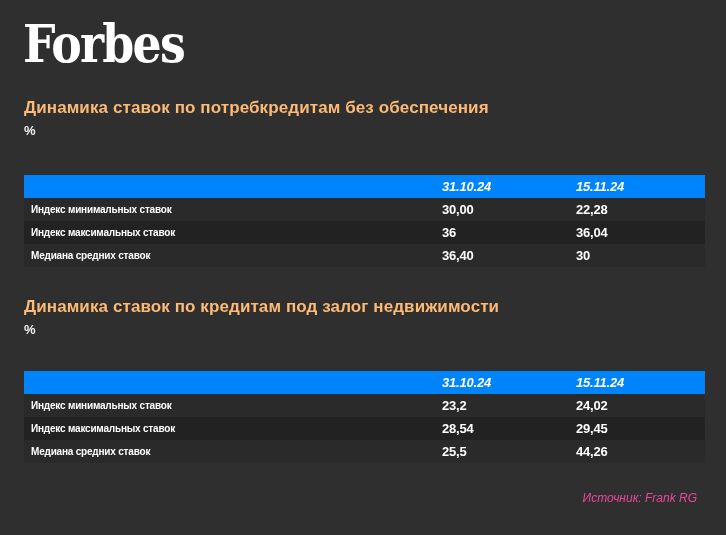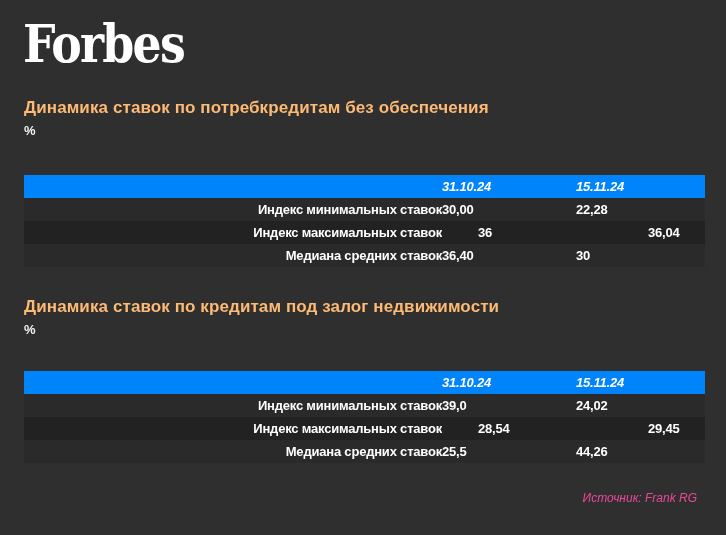--- a/index.html
+++ b/index.html
@@ -27,23 +27,23 @@
     position:absolute;left:24px;
     font-size:13px;font-weight:700;color:#f2f2f2;
   }
   .table{
     position:absolute;left:24px;width:681px;
     display:flex;flex-direction:column;
   }
   .trow{display:flex;height:23px;line-height:23px;}
   .trow.header{background:#0084fb;font-style:italic;}
   .trow.light{background:#2a2a2b;}
-  .trow.dark{background:#222223;gap:36px;}
+  .trow.dark{background:#222223;}
   .cell{overflow:hidden;white-space:nowrap;}
-  .cell.label{flex:0 0 418px;padding-left:7px;box-sizing:border-box;font-size:13px;font-weight:700;letter-spacing:-0.2px;text-align:right;}
+  .cell.label{flex:0 0 418px;padding-left:7px;box-sizing:border-box;font-size:10px;font-weight:700;letter-spacing:-0.2px;}
   .cell.val{flex:0 0 134px;font-size:13px;font-weight:700;letter-spacing:-0.2px;}
   .cell.val.last{flex:0 0 129px;}
   .source{
     position:absolute;right:21px;top:491px;
     font-size:12px;color:#ec4899;font-style:italic;
   }
   
   .t1{top:98px;} .u1{top:123px;} .tb1{top:175px;}
   .t2{top:297px;} .u2{top:322px;} .tb2{top:371px;}
 </style>
@@ -84,21 +84,21 @@
   <div class="unit u2">%</div>
 
   <div class="table tb2">
     <div class="trow header">
       <div class="cell label"></div>
       <div class="cell val">31.10.24</div>
       <div class="cell val last">15.11.24</div>
     </div>
     <div class="trow light">
       <div class="cell label">Индекс минимальных ставок</div>
-      <div class="cell val">39,0</div>
+      <div class="cell val">23,2</div>
       <div class="cell val last">24,02</div>
     </div>
     <div class="trow dark">
       <div class="cell label">Индекс максимальных ставок</div>
       <div class="cell val">28,54</div>
       <div class="cell val last">29,45</div>
     </div>
     <div class="trow light">
       <div class="cell label">Медиана средних ставок</div>
       <div class="cell val">25,5</div>

